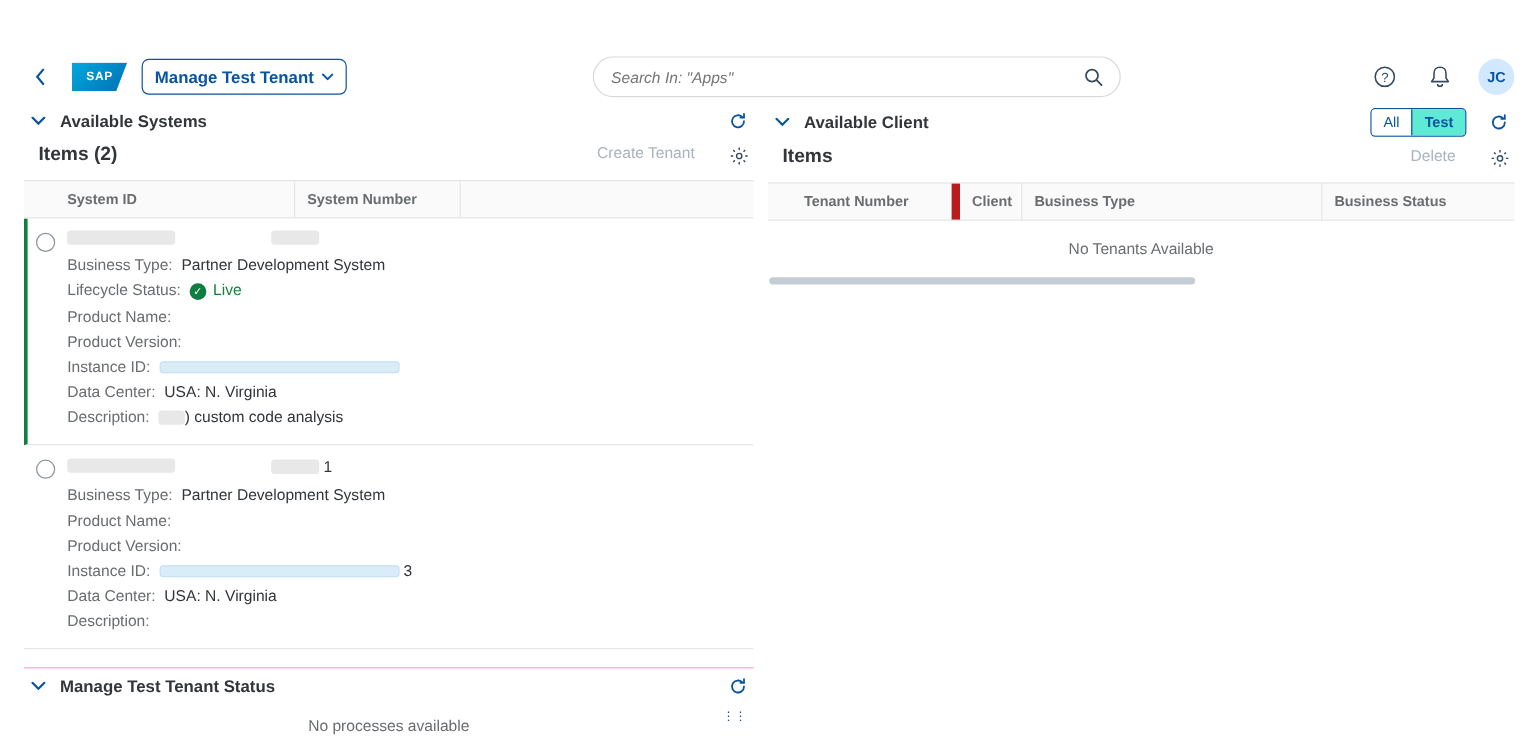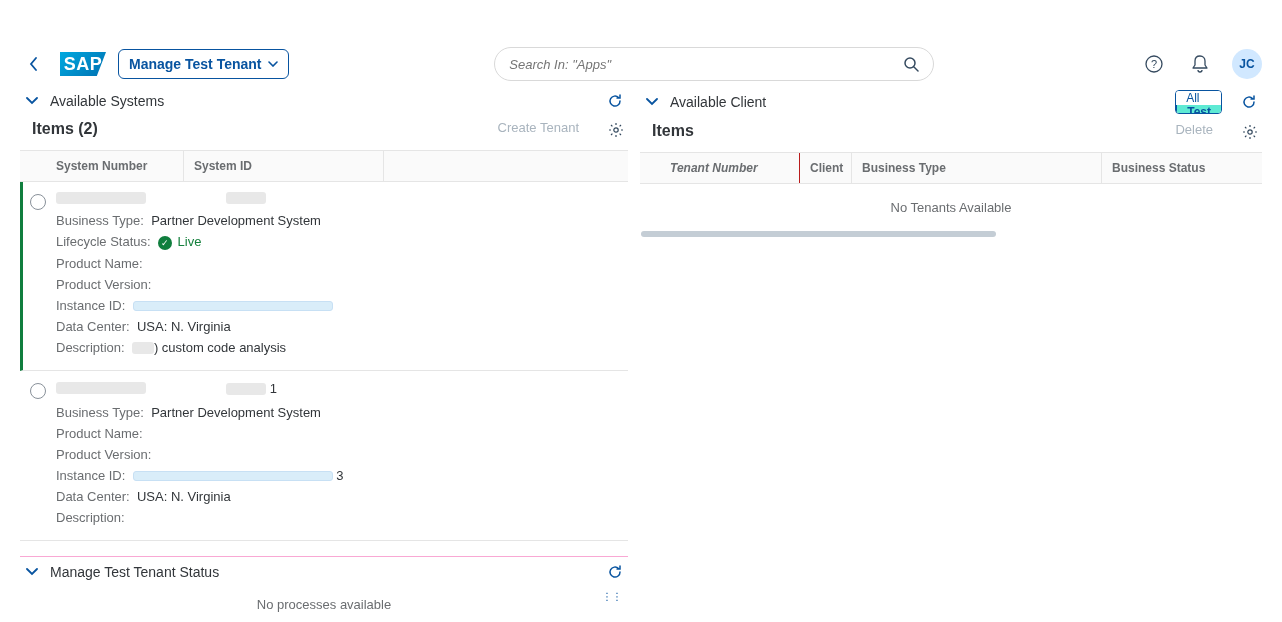--- a/index.html
+++ b/index.html
@@ -26,21 +26,21 @@
       display: flex; align-items: center; justify-content: center;
       border-radius: 4px;
       cursor: pointer;
       color: #0854a0;
     }
     .sap-logo {
       width: 46px; height: 24px;
       background: linear-gradient(135deg, #00a9e0 0%, #0070b1 100%);
       color: #fff;
       font-weight: 700;
-      font-size: 18px;
+      font-size: 10px;
       display: flex; align-items: center; justify-content: center;
       clip-path: polygon(0 0, 100% 0, 80% 100%, 0 100%);
       letter-spacing: 0.5px;
     }
     .title-dropdown {
       display: flex; align-items: center;
       border: 1px solid #0854a0;
       border-radius: 6px;
       padding: 6px 10px;
       color: #0854a0;
@@ -96,21 +96,21 @@
       height: calc(100% - 86px);
     }
     .left-col { flex: 0 0 608px; display: flex; flex-direction: column; }
     .right-col { flex: 1; display: flex; flex-direction: column; }
     .panel-head {
       display: flex; align-items: center;
       padding: 4px 2px;
       gap: 8px;
     }
     .panel-title {
-      font-weight: 400;
+      font-weight: 700;
       font-size: 14px;
       color: #32363a;
     }
     .chev {
       color: #0854a0;
       cursor: pointer;
       display: flex; align-items: center; justify-content: center;
       width: 20px; height: 20px;
     }
     .refresh-icon {
@@ -220,21 +220,20 @@
       font-size: 10px;
       cursor: move;
     }
     .status-body { position: relative; }
     .seg-btns {
       display: flex;
       border: 1px solid #0854a0;
       border-radius: 4px;
       overflow: hidden;
       height: 24px;
-      flex-direction: column;
     }
     .seg-btn {
       padding: 0 10px;
       font-size: 12px;
       color: #0854a0;
       display: flex; align-items: center;
       cursor: pointer;
       background: #fff;
     }
     .seg-btn.active { background: #5eead4; font-weight: 600; }
@@ -320,22 +319,22 @@
       <div class="gear">
         <svg width="16" height="16" viewBox="0 0 16 16">
             <circle cx="8" cy="8" r="2.2" stroke="currentColor" stroke-width="1.2" fill="none"></circle>
             <path d="M8 1v2M8 13v2M1 8h2M13 8h2M3 3l1.4 1.4M11.6 11.6L13 13M3 13l1.4-1.4M11.6 4.4L13 3" stroke="currentColor" stroke-width="1.2"></path>
           </svg>
       </div>
     </div>
 
     <div class="th-row">
       <div class="th-cell" style="width:26px;border-right:none;"></div>
+      <div class="th-cell" style="width:200px;">System ID</div>
       <div class="th-cell" style="width:138px;border-right:1px solid #e5e5e5;">System Number</div>
-      <div class="th-cell" style="width:200px;">System ID</div>
       <div class="th-cell" style="flex:1;border-right:none;"></div>
     </div>
 
     <div class="systems-list">
 
       <div class="sys-row selected">
         <div class="radio"></div>
         <div class="sys-body">
           <div class="sys-head-line">
             <span class="redacted-gray" style="width:90px;"></span>
@@ -417,21 +416,21 @@
       <div class="gear">
         <svg width="16" height="16" viewBox="0 0 16 16">
             <circle cx="8" cy="8" r="2.2" stroke="currentColor" stroke-width="1.2" fill="none"></circle>
             <path d="M8 1v2M8 13v2M1 8h2M13 8h2M3 3l1.4 1.4M11.6 11.6L13 13M3 13l1.4-1.4M11.6 4.4L13 3" stroke="currentColor" stroke-width="1.2"></path>
           </svg>
       </div>
     </div>
 
     <div class="th-row">
       <div class="th-cell" style="width:20px;border-right:none;"></div>
-      <div class="th-cell" style="width:140px;border-right:1px solid #b91c1c;font-style:italic;">Tenant Number</div>
+      <div class="th-cell" style="width:140px;border-right:7px solid #b91c1c;">Tenant Number</div>
       <div class="th-cell" style="width:52px;">Client</div>
       <div class="th-cell" style="width:250px;">Business Type</div>
       <div class="th-cell" style="flex:1;border-right:none;">Business Status</div>
     </div>
 
     <div class="no-tenants">No Tenants Available</div>
     <div class="scroll-shadow"></div>
   </div>
 </div>
 

